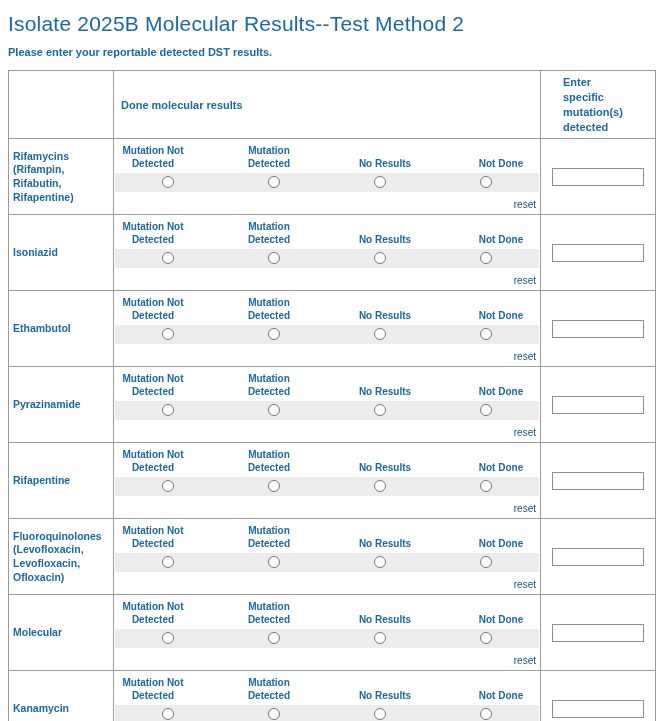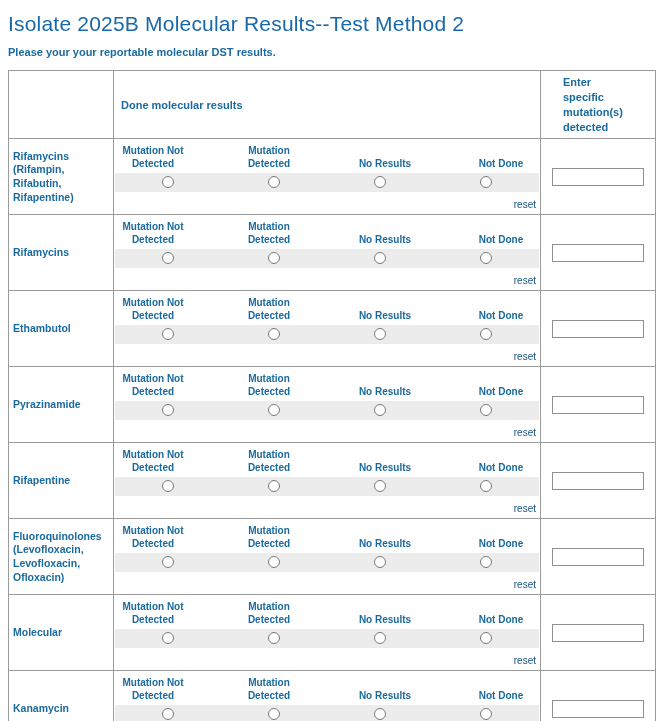--- a/index.html
+++ b/index.html
@@ -121,21 +121,21 @@
     font-family: "Liberation Sans", sans-serif;
     font-size: 11px;
     padding: 1px 3px;
   }
 </style>
 </head>
 <body>
 
 <div class="page">
   <h1 class="page-title">Isolate 2025B Molecular Results--Test Method 2</h1>
-  <p class="page-subtitle">Please your your reportable molecular DST results.</p>
+  <p class="page-subtitle">Please enter your reportable detected DST results.</p>
 
   <table class="results-table">
     <colgroup>
       <col style="width:105px">
       <col style="width:427px">
       <col style="width:115px">
     </colgroup>
     <tbody>
       <tr class="header-row">
         <td class="header-drug-cell"></td>
@@ -164,21 +164,21 @@
         <a class="reset-link" href="#">reset</a>
       </div>
     </td>
     <td class="mutation-cell">
       <input type="text" class="mutation-input" value="" style="">
     </td>
   </tr>
 
   <tr>
     <td class="drug-cell">
-      <span>Rifamycins</span>
+      <span>Isoniazid</span>
     </td>
     <td class="options-cell">
       <div class="labels-row">
         <div class="opt-label">Mutation Not Detected</div>
         <div class="opt-label">Mutation Detected</div>
         <div class="opt-label">No Results</div>
         <div class="opt-label">Not Done</div>
       </div>
       <div class="radio-strip">
         <div class="radio-cell"><input type="radio" name="molecular-row-1" style=""></div>

